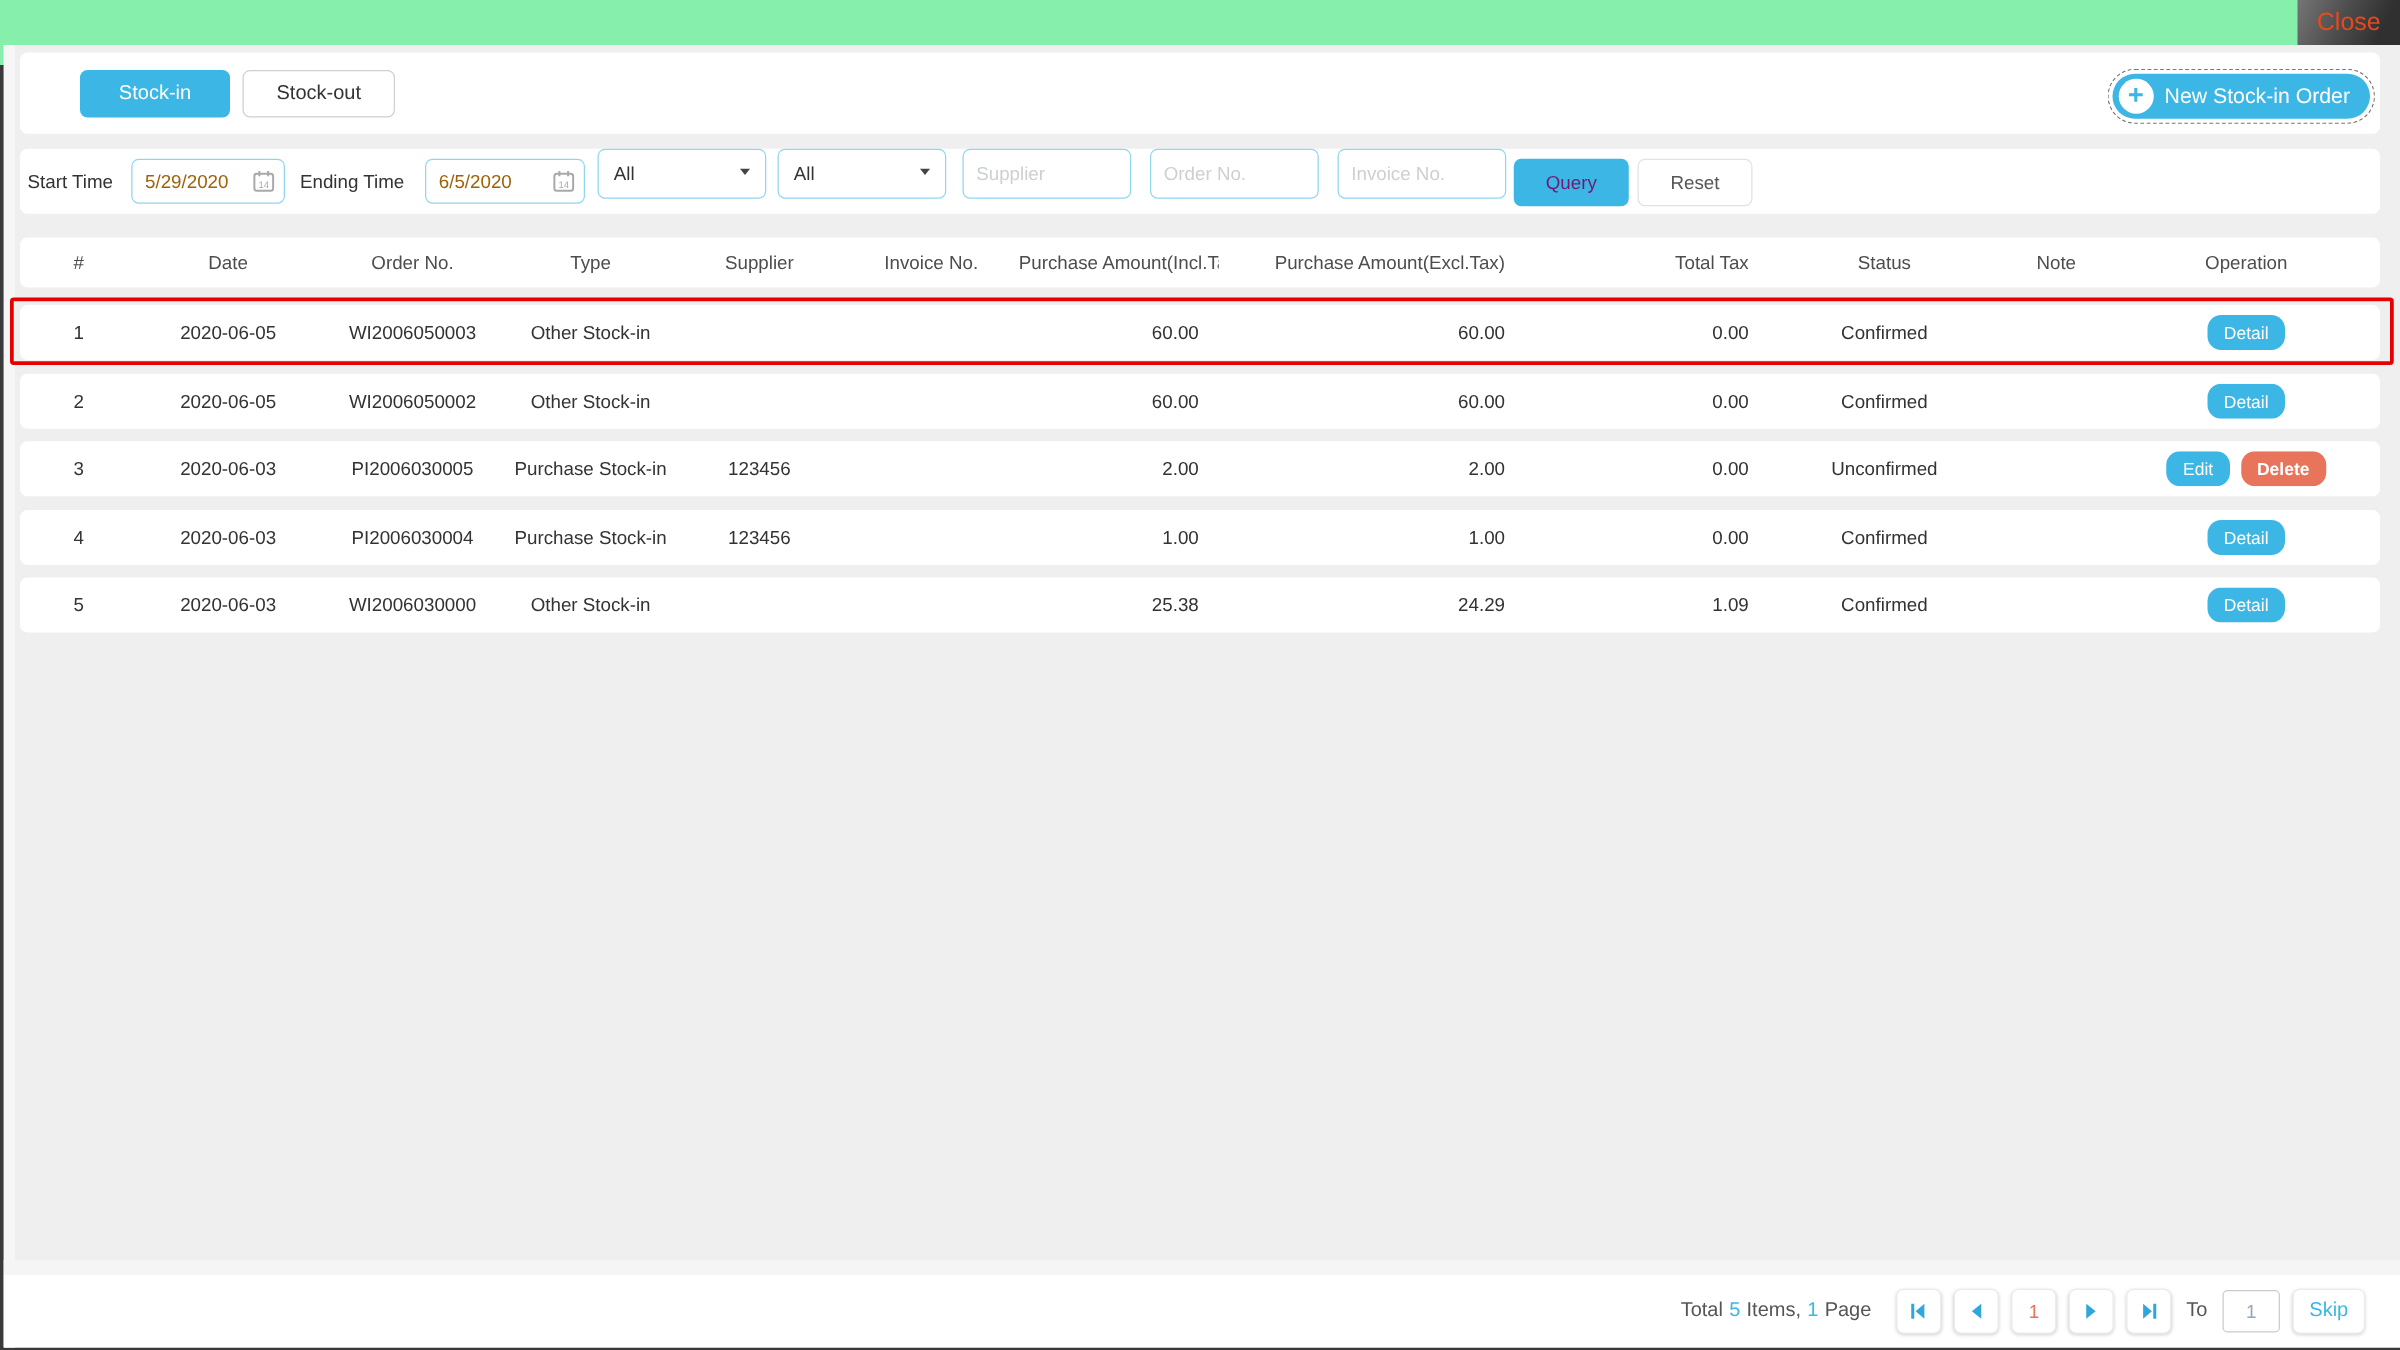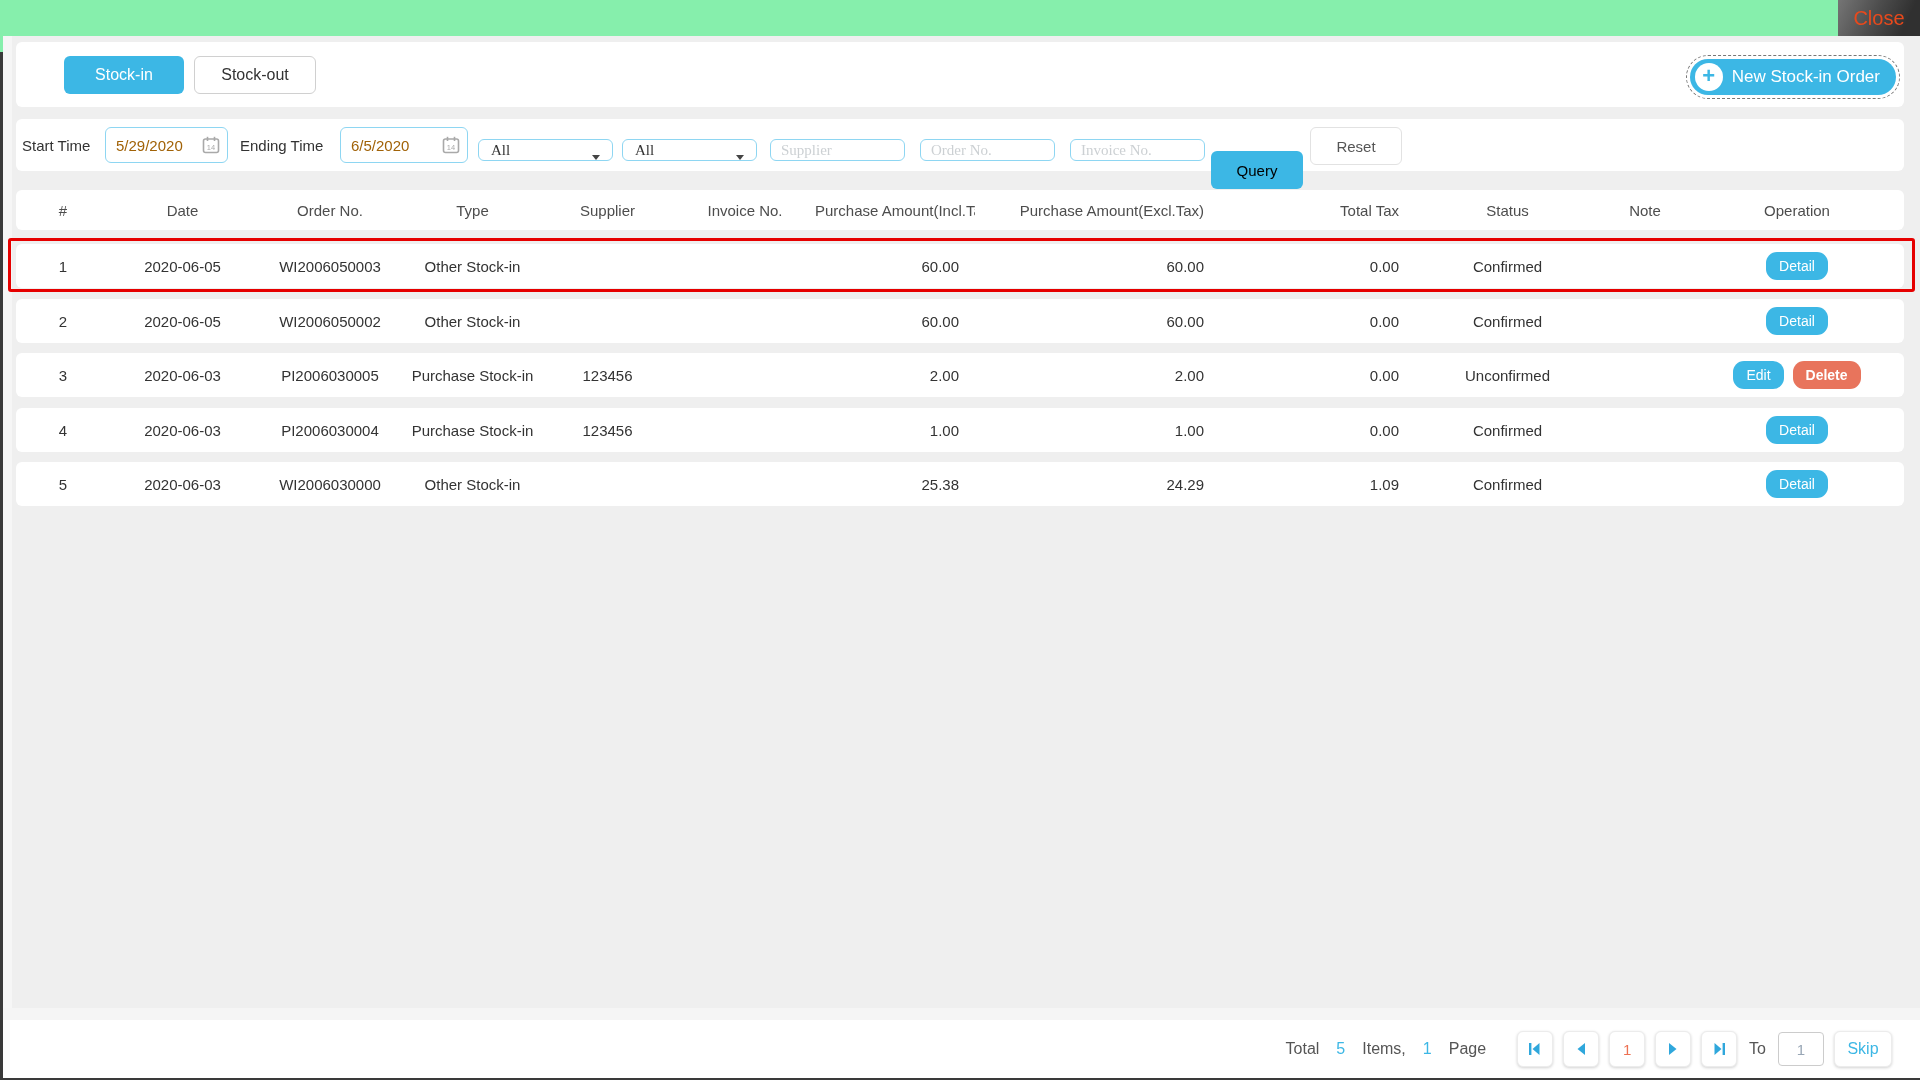--- a/index.html
+++ b/index.html
@@ -40,38 +40,38 @@
   .plus-circle {
     width:28px; height:28px; border-radius:50%; background:#fff; color:#3cb7e5;
     font-size:22px; font-weight:bold; display:flex; align-items:center; justify-content:center;
     line-height:1; padding-bottom:2px;
   }
 
   
   .filter-card { top:83px; height:52px;padding-left:32px; }
   .filter-card .flabel { position:absolute; top:0; height:52px; display:flex; align-items:center; font-size:15px; color:#333; }
   .f-input, .f-select {
-    position:absolute; top:20px; height:22px; border:1.5px solid #8ed6f2; border-radius:6px;
-    background:#fff; font-size:15px; color:#333; font-family:Liberation Serif, serif;
+    position:absolute; top:0; height:40px; border:1.5px solid #8ed6f2; border-radius:6px;
+    background:#fff; font-size:15px; color:#333; font-family:Liberation Sans, sans-serif;
   }
   input.f-input { padding:0 10px; }
   input.f-input::placeholder { color:#ccd0d3; }
   .date-wrap { position:absolute; top:8px; height:36px; }
   .date-wrap input {
     width:100%; height:100%; border:1.5px solid #8ed6f2; border-radius:6px;
     padding:0 34px 0 10px; font-size:15px; color:#a16207; font-family:"Liberation Sans", sans-serif;
   }
   .cal-icon { position:absolute; right:8px; top:9px; pointer-events:none; }
   .f-select { display:flex; align-items:center; padding:0 12px; cursor:pointer; }
   .f-select::after {
     content:""; position:absolute; right:12px; top:15px;
     border-left:4.5px solid transparent; border-right:4.5px solid transparent; border-top:5.5px solid #444;
   }
   .btn { border:none; border-radius:6px; font-size:15px; cursor:pointer; font-family:"Liberation Sans", sans-serif; }
-  .query-btn { position:absolute; left:1195px; top:8px; width:92px; height:38px; background:#3cb7e5; color:#000000;margin-top:24px; }
+  .query-btn { position:absolute; left:1195px; top:8px; width:92px; height:38px; background:#3cb7e5; color:#701a75; }
   .reset-btn { position:absolute; left:1294px; top:8px; width:92px; height:38px; background:#fff; color:#555; border:1px solid #e2e2e2; }
 
   
   .header-card { top:154px; height:40px; }
   .trow {
     display:grid; height:100%; align-items:center;
     grid-template-columns:94px 145px 150px 135px 135px 140px 160px 245px 195px 185px 90px 214px;
     font-size:15px; color:#333;
   }
   .theader .cell { color:#4d4d4d; }
@@ -86,21 +86,21 @@
     position:absolute; left:5px; right:5px; top:202px; height:54px;
     border:3px solid #e60000; border-radius:3px; pointer-events:none; z-index:5;
   }
 
   
   .pre-footer { position:absolute; left:0; right:0; bottom:58px; height:12px; background:#f5f5f5; }
   .footer {
     position:absolute; left:0; right:0; bottom:0; height:58px; background:#fff;
     display:flex; align-items:center; justify-content:flex-end; gap:10px; padding-right:28px;
   }
-  .pg-summary { display:flex; gap:17px; font-size:16px; color:#555; margin-right:21px; }
+  .pg-summary { display:flex; gap:5px; font-size:16px; color:#555; margin-right:10px; }
   .pg-summary .blue { color:#3cb7e5; }
   .nav-btn {
     width:36px; height:36px; background:#fff; border:1px solid #ececec; border-radius:6px;
     box-shadow:0 1px 3px rgba(0,0,0,.18); display:flex; align-items:center; justify-content:center;
     cursor:pointer; font-family:"Liberation Sans", sans-serif;
   }
   .nav-btn svg { fill:#2fa7dc; }
   .page-btn { color:#ed7152; font-size:15px; }
   .to-label { font-size:16px; color:#555; margin:0 2px; }
   .skip-input {

